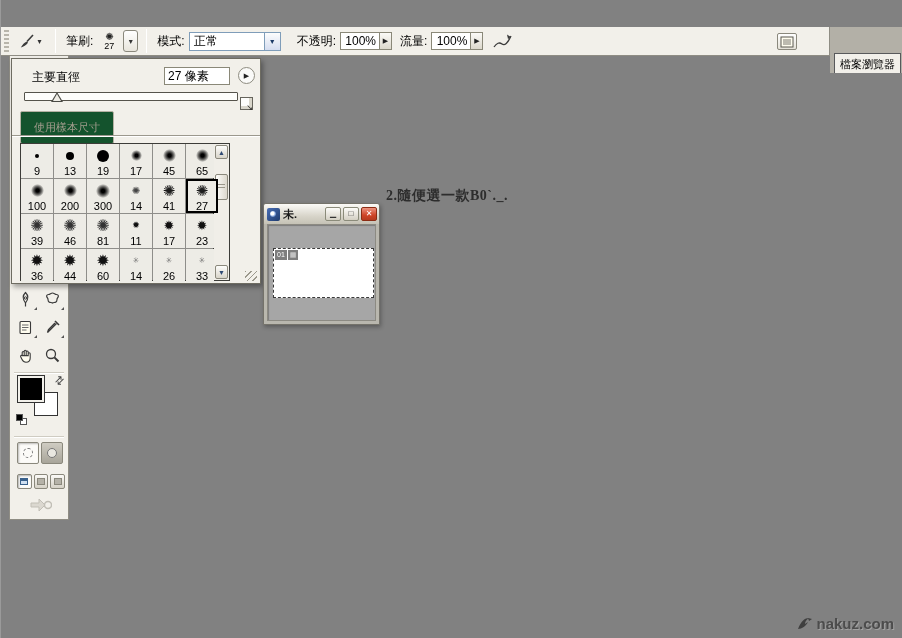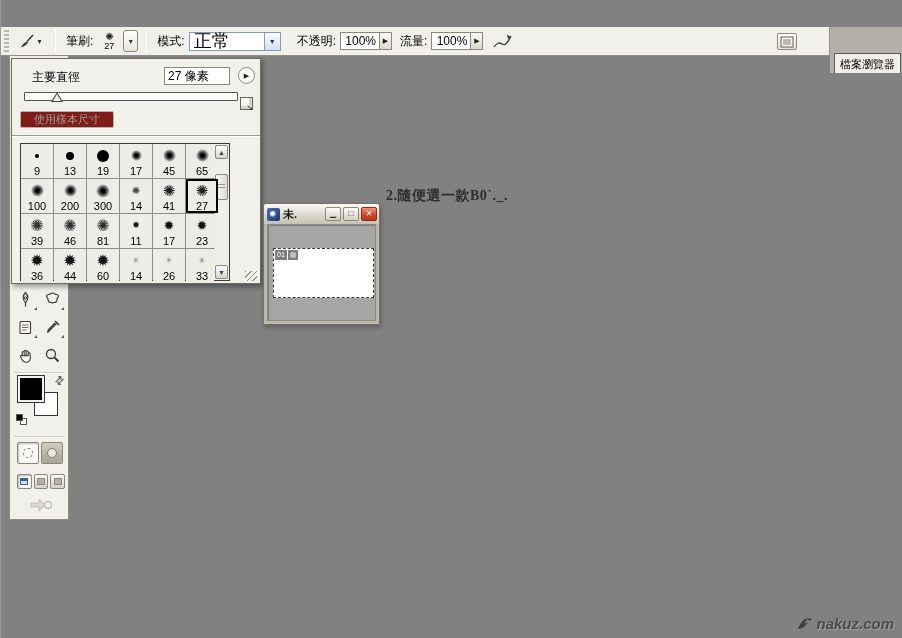--- a/index.html
+++ b/index.html
@@ -22,21 +22,21 @@
   .mini-caret { font-size:8px; color:#333; }
   .obar-sep { width:1px; height:24px; background:#c4c1b6; border-right:1px solid #fff; margin:0 8px; }
   .obar-label { font-size:12px; color:#000; margin:0 4px 0 2px; white-space:nowrap; }
   .brush-thumb { width:24px; height:24px; display:flex; flex-direction:column; align-items:center; justify-content:center; line-height:1; }
   .brush-thumb .glyph { font-size:10px; color:#222; filter:blur(.3px); }
   .brush-thumb .num { font-size:9px; color:#000; }
   .drop-btn { width:15px; height:22px; margin-left:2px; background:linear-gradient(#ffffff,#e8e5dc);
     border:1px solid #8a887c; border-radius:3px; display:flex; align-items:center; justify-content:center;
     font-size:8px; color:#333; }
   .xp-select { width:92px; height:19px; background:#fff; border:1px solid #7f9db9; display:flex; align-items:center; }
-  .xp-select .val { flex:1; font-size:18px; padding-left:4px; color:#000; }
+  .xp-select .val { flex:1; font-size:12px; padding-left:4px; color:#000; }
   .xp-select .btn { width:16px; height:17px; background:linear-gradient(#fdfdfd,#d5ddf0);
     border-left:1px solid #7f9db9; display:flex; align-items:center; justify-content:center; font-size:7px; color:#1c3a66; }
   .num-box { height:18px; display:flex; align-items:center; }
   .num-box .val { width:40px; height:18px; background:#fff; border:1px solid #8a8878; font-size:12px;
     display:flex; align-items:center; justify-content:flex-end; padding-right:3px; color:#000; }
   .num-box .arrow { width:12px; height:18px; background:linear-gradient(#fbfaf7,#dcd8cc);
     border:1px solid #8a8878; border-left:none; display:flex; align-items:center; justify-content:center;
     font-size:7px; color:#222; }
   .airbrush-icon { margin-left:10px; }
   .palette-toggle { position:absolute; left:776px; top:6px; width:20px; height:17px;
@@ -96,22 +96,22 @@
     font-size:7px; color:#222; }
   .bp-newbrush { position:absolute; left:228px; top:38px; width:13px; height:13px; background:#fdfdfb;
     border:1px solid #66645c; box-shadow:inset -3px -3px 0 #d9d6cb; }
   .bp-newbrush:after { content:"↘"; position:absolute; right:-1px; bottom:-3px; font-size:8px; color:#222; }
   .bp-slider { position:absolute; left:12px; top:33px; width:214px; height:9px;
     background:#fdfdfb; border:1px solid #55534b; border-radius:1px; }
   .bp-slider-thumb { position:absolute; left:26px; top:-1px; width:0; height:0;
     border-left:6px solid transparent; border-right:6px solid transparent; border-bottom:10px solid #4a4a44; }
   .bp-slider-thumb:after { content:""; position:absolute; left:-4px; top:2px; width:0; height:0;
     border-left:4px solid transparent; border-right:4px solid transparent; border-bottom:7px solid #efede6; }
-  .bp-sample-btn { position:absolute; left:8px; top:52px; width:94px; height:17px;
-    border:1px solid #b5b1a3; border-radius:2px; background:#7f1d1d; font-size:11px; color:#a49d8e;
+  .bp-sample-btn { position:absolute; left:8px; top:52px; width:94px; height:33px;
+    border:1px solid #b5b1a3; border-radius:2px; background:#14532d; font-size:11px; color:#a49d8e;
     display:flex; align-items:center; justify-content:center; }
   .bp-divider { position:absolute; left:0; top:76px; width:248px; height:1px; background:#9b988d; box-shadow:0 1px 0 #fff; }
 
   .brush-grid { position:absolute; left:8px; top:84px; width:194px; height:138px;
     display:grid; grid-template-columns:repeat(6,32px); grid-auto-rows:34px;
     border:1px solid #3c3c38; background:#8e8e8a; gap:1px; }
   .bcell { background:#edece6; display:flex; flex-direction:column; align-items:center; justify-content:flex-end;
     padding-bottom:1px; position:relative; }
   .bcell.sel { box-shadow:inset 0 0 0 2px #000; z-index:2; }
   .bprev { height:19px; display:flex; align-items:center; justify-content:center; line-height:1; }
@@ -169,21 +169,21 @@
     border:1px solid #8c8a82; box-shadow:inset 1px 1px 1px rgba(0,0,0,.25); }
   .dw-canvas { position:absolute; left:5px; top:23px; width:101px; height:50px; background:#fff;
     border:1px dashed #3a3a3a; }
   .slice-badges { position:absolute; left:1px; top:1px; display:flex; gap:1px; }
   .slice-num { background:#7e7e7e; color:#fff; font-size:7px; padding:1px 2px; line-height:8px; }
   .slice-icon { background:#7e7e7e; color:#dcdcdc; font-size:7px; padding:1px 2px; line-height:8px; }
 
   
   .annotation { position:absolute; left:385px; top:187px; font-family:"Liberation Serif","DejaVu Serif",serif;
     font-size:14px; font-weight:bold; color:#2d2d2d; letter-spacing:.5px; white-space:nowrap; }
-  .watermark { position:absolute; right:8px; bottom:6px; display:flex; align-items:center; gap:2px;font-style:italic; }
+  .watermark { position:absolute; right:8px; bottom:6px; display:flex; align-items:center; gap:2px; }
   .watermark .wm-text { font-size:15px; font-weight:bold; color:#4c4c4c;
     text-shadow:1px 1px 0 rgba(255,255,255,.25); }
 
   svg.icon { display:block; }
 </style>
 </head>
 <body>
 
 <div id="screen">
 

